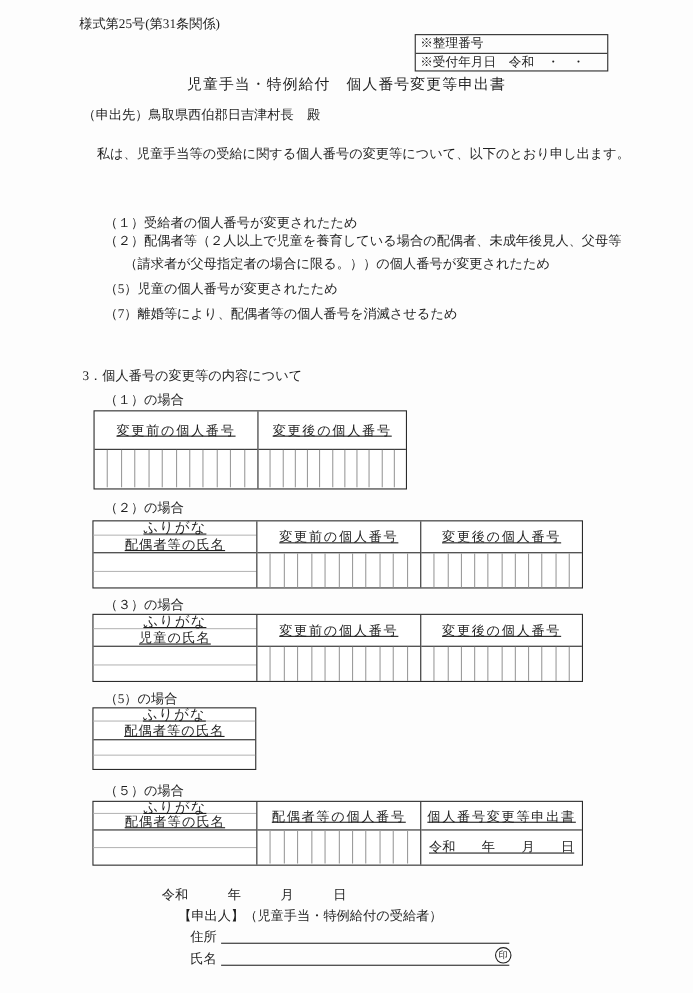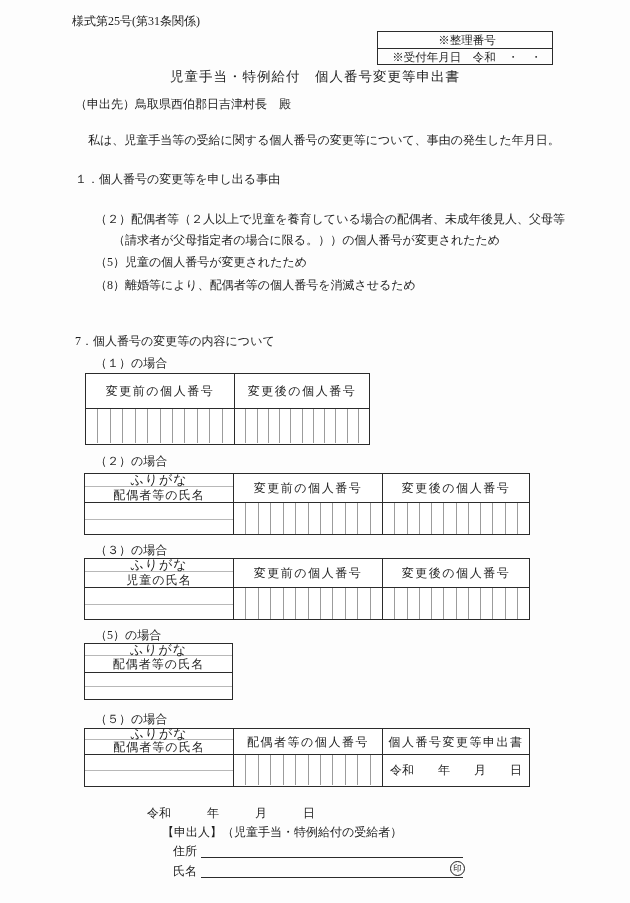--- a/index.html
+++ b/index.html
@@ -6,26 +6,26 @@
   .page{
     position:relative;width:630px;height:903px;margin:0 auto;
     background:var(--paper,#fdfdfd);color:var(--ink,#1f1f1f);
     font-family:"Liberation Serif","DejaVu Serif",serif;
     font-size:12px;line-height:14px;overflow:hidden;
   }
   .line{position:absolute;white-space:pre;}
   .title{position:absolute;left:0;right:0;text-align:center;font-size:13.5px;letter-spacing:1px;}
   .adminbox{
     position:absolute;top:31px;left:377px;width:176px;height:34px;
-    border:1px solid var(--border,#2b2b2b);box-sizing:border-box;font-size:11.5px;text-align:center;
+    border:1px solid var(--border,#2b2b2b);box-sizing:border-box;font-size:11.5px;
   }
   .adminrow{height:16px;line-height:16px;padding-left:4px;white-space:pre;}
   .adminrow.r1{border-bottom:1px solid var(--border,#2b2b2b);}
   .tbl{position:absolute;border:1px solid var(--border,#2b2b2b);box-sizing:border-box;background:#fff;}
-  .abs{position:absolute;top:0;height:100%;box-sizing:border-box;}
+  .abs{position:absolute;top:0;height:100%;box-sizing:border-box;text-decoration:underline;}
   .bl{border-left:1px solid var(--border,#2b2b2b);}
   .hdr{
     display:flex;align-items:center;justify-content:center;
     letter-spacing:1.5px;box-sizing:border-box;
     border-bottom:1px solid var(--border,#2b2b2b);
   }
   .furi{
     font-size:13px;text-align:center;box-sizing:border-box;
     border-bottom:1px solid var(--faint,#b8b8b8);
     display:flex;align-items:center;justify-content:center;letter-spacing:1px;
@@ -54,29 +54,29 @@
 
   <div class="line" style="top:14px;left:72px">様式第25号(第31条関係)</div>
 
   <div class="adminbox">
     <div class="adminrow r1">※整理番号</div>
     <div class="adminrow r2">※受付年月日　令和　・　・</div>
   </div>
 
   <div class="title" style="top:70px">児童手当・特例給付　個人番号変更等申出書</div>
   <div class="line" style="top:97px;left:75px">（申出先）鳥取県西伯郡日吉津村長　殿</div>
-  <div class="line" style="top:133px;left:88px">私は、児童手当等の受給に関する個人番号の変更等について、事由の発生した年月日。</div>
-
-  <div class="line" style="top:172px;left:75px">１．個人番号の変更等を申し出る事由</div>
+  <div class="line" style="top:133px;left:88px">私は、児童手当等の受給に関する個人番号の変更等について、以下のとおり申し出ます。</div>
+
+  <div class="line" style="top:195px;left:95px">（１）受給者の個人番号が変更されたため</div>
   <div class="line" style="top:212px;left:95px">（２）配偶者等（２人以上で児童を養育している場合の配偶者、未成年後見人、父母等</div>
   <div class="line" style="top:233px;left:113px">（請求者が父母指定者の場合に限る。））の個人番号が変更されたため</div>
   <div class="line" style="top:255px;left:95px">（5）児童の個人番号が変更されたため</div>
-  <div class="line" style="top:278px;left:95px">（8）離婚等により、配偶者等の個人番号を消滅させるため</div>
-
-  <div class="line" style="top:334px;left:75px">7．個人番号の変更等の内容について</div>
+  <div class="line" style="top:278px;left:95px">（7）離婚等により、配偶者等の個人番号を消滅させるため</div>
+
+  <div class="line" style="top:334px;left:75px">3．個人番号の変更等の内容について</div>
 
   <div class="line" style="top:356px;left:95px">（１）の場合</div>
   <div class="tbl" style="top:373px;left:85px;width:285px;height:72px">
     <div class="abs" style="left:0;width:148px">
       <div class="hdr" style="height:35px">変更前の個人番号</div>
       <div class="digits" style="height:34px">
           <div class="dcell"></div>
           <div class="dcell"></div>
           <div class="dcell"></div>
           <div class="dcell"></div>

